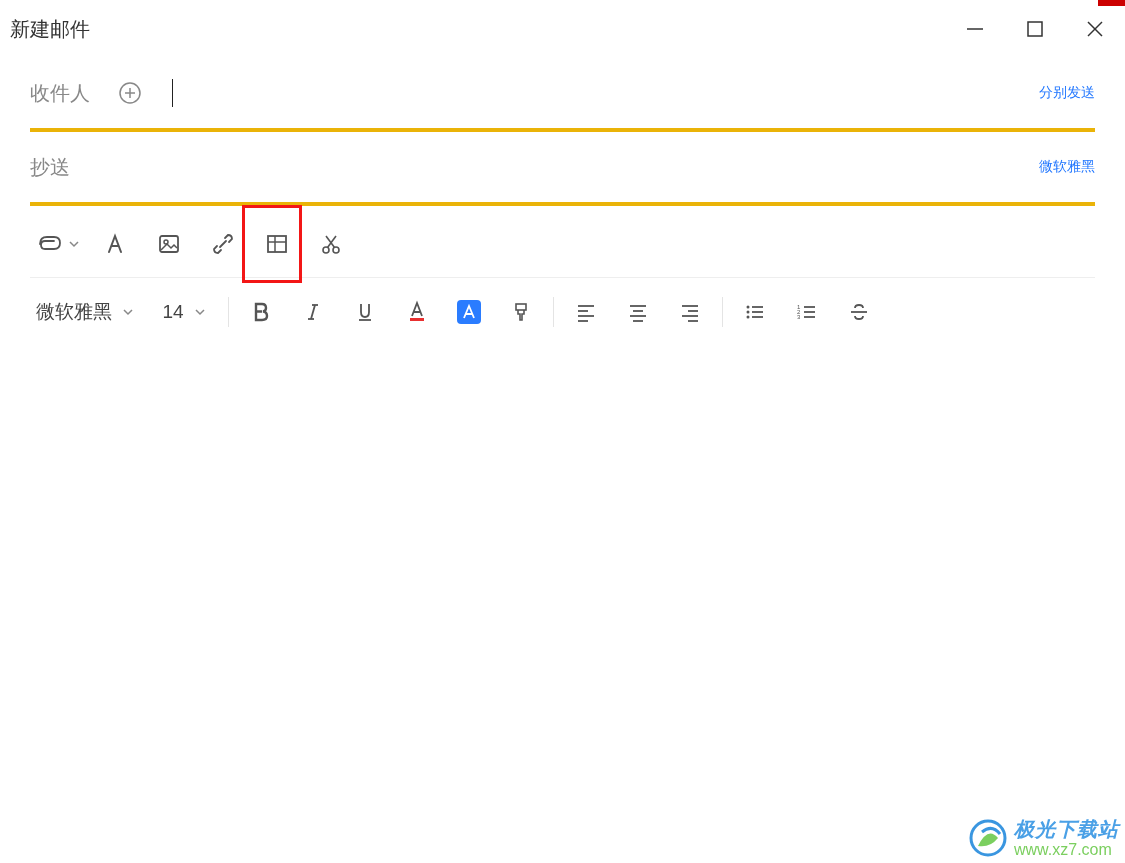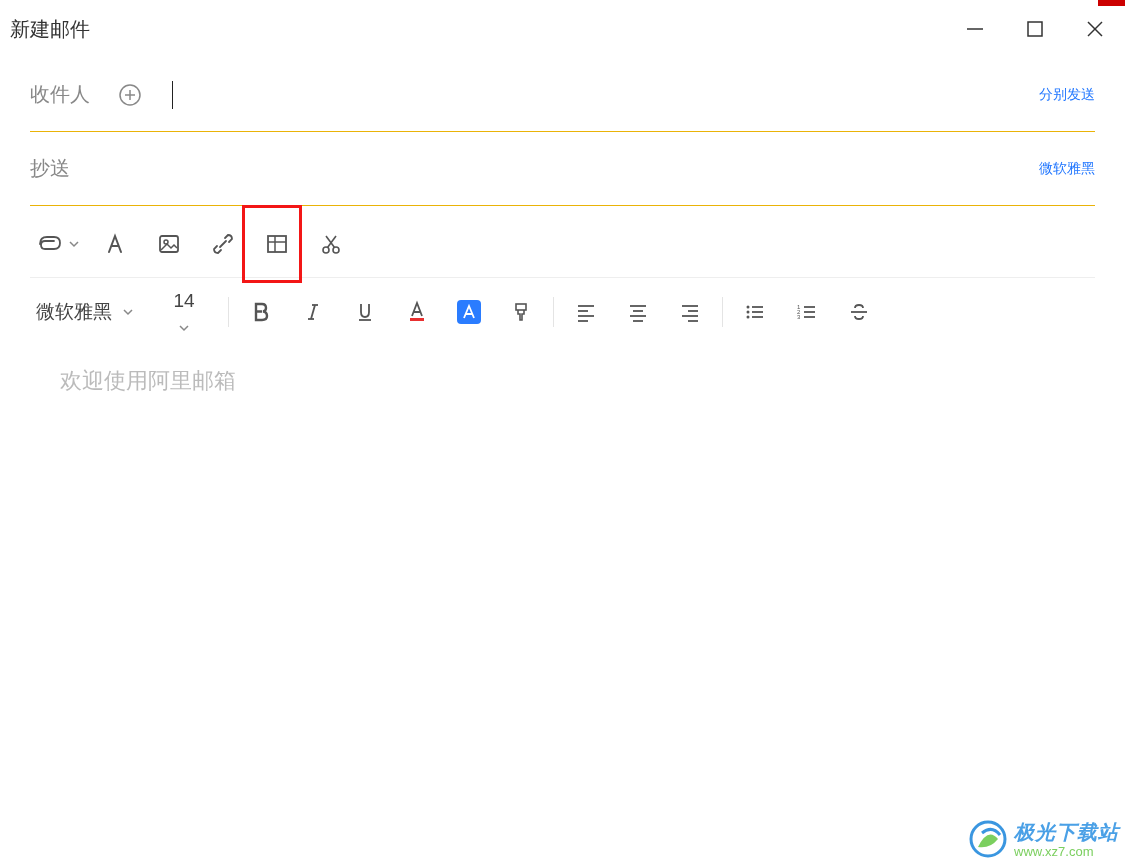--- a/index.html
+++ b/index.html
@@ -47,21 +47,21 @@
     height: 6px;
     background: #c00;
   }
   .section {
     padding: 0 30px;
   }
   .field-row {
     display: flex;
     align-items: center;
     height: 74px;
-    border-bottom: 1px solid #eab308;
+    border-bottom: 4px solid #eab308;
   }
   .field-label {
     font-size: 20px;
     color: #888;
     min-width: 70px;
   }
   .add-circle {
     margin-left: 18px;
     color: #888;
     display: flex;
@@ -119,21 +119,21 @@
   }
   .font-select, .size-select {
     display: flex;
     align-items: center;
     gap: 10px;
     color: #444;
     font-size: 19px;
     padding: 0 6px;
   }
   .font-select { width: 116px; }
-  .size-select { width: 76px; justify-content: center; flex-direction: column; }
+  .size-select { width: 76px; justify-content: center; }
   .vsep {
     width: 1px;
     height: 30px;
     background: #e4e4e4;
     margin: 0 6px;
   }
   .tb2-btn {
     width: 52px;
     height: 44px;
     display: flex;
@@ -159,21 +159,21 @@
     height: 40px;
   }
   .wm-text-main {
     font-size: 20px;
     color: #4aa0e6;
     font-style: italic;
     font-weight: 600;
     letter-spacing: 1px;
   }
   .wm-text-sub {
-    font-size: 13px;
+    font-size: 16px;
     color: #7bcf5f;
     display: block;
     margin-top: -2px;
   }
   svg { display: block; }
   .highlight-blue {
     background: #2a7cff;
     border-radius: 4px;
     padding: 3px;
   }
@@ -375,23 +375,20 @@
         </svg>
     </div>
     <div class="tb2-btn">
       <svg width="22" height="22" viewBox="0 0 22 22">
           <path d="M7 7 Q7 4 11 4 Q15 4 15 7 M7 15 Q7 18 11 18 Q15 18 15 15" fill="none" stroke="#555" stroke-width="1.8"></path>
           <line x1="3" y1="11" x2="19" y2="11" stroke="#555" stroke-width="1.8"></line>
         </svg>
     </div>
   </div>
 
-  <div class="editor-area">
-    <span>欢迎使用阿里邮箱</span>
-  </div>
 
 </div>
 
 <div class="watermark">
   <svg class="wm-logo" viewBox="0 0 40 40">
     <circle cx="20" cy="20" r="17" fill="none" stroke="#3a96e0" stroke-width="3"></circle>
     <path d="M10 28 Q20 8 30 20 Q22 30 10 28 Z" fill="#7bcf5f"></path>
     <path d="M14 14 Q24 6 32 16" fill="none" stroke="#3a96e0" stroke-width="3"></path>
   </svg>
   <div>

